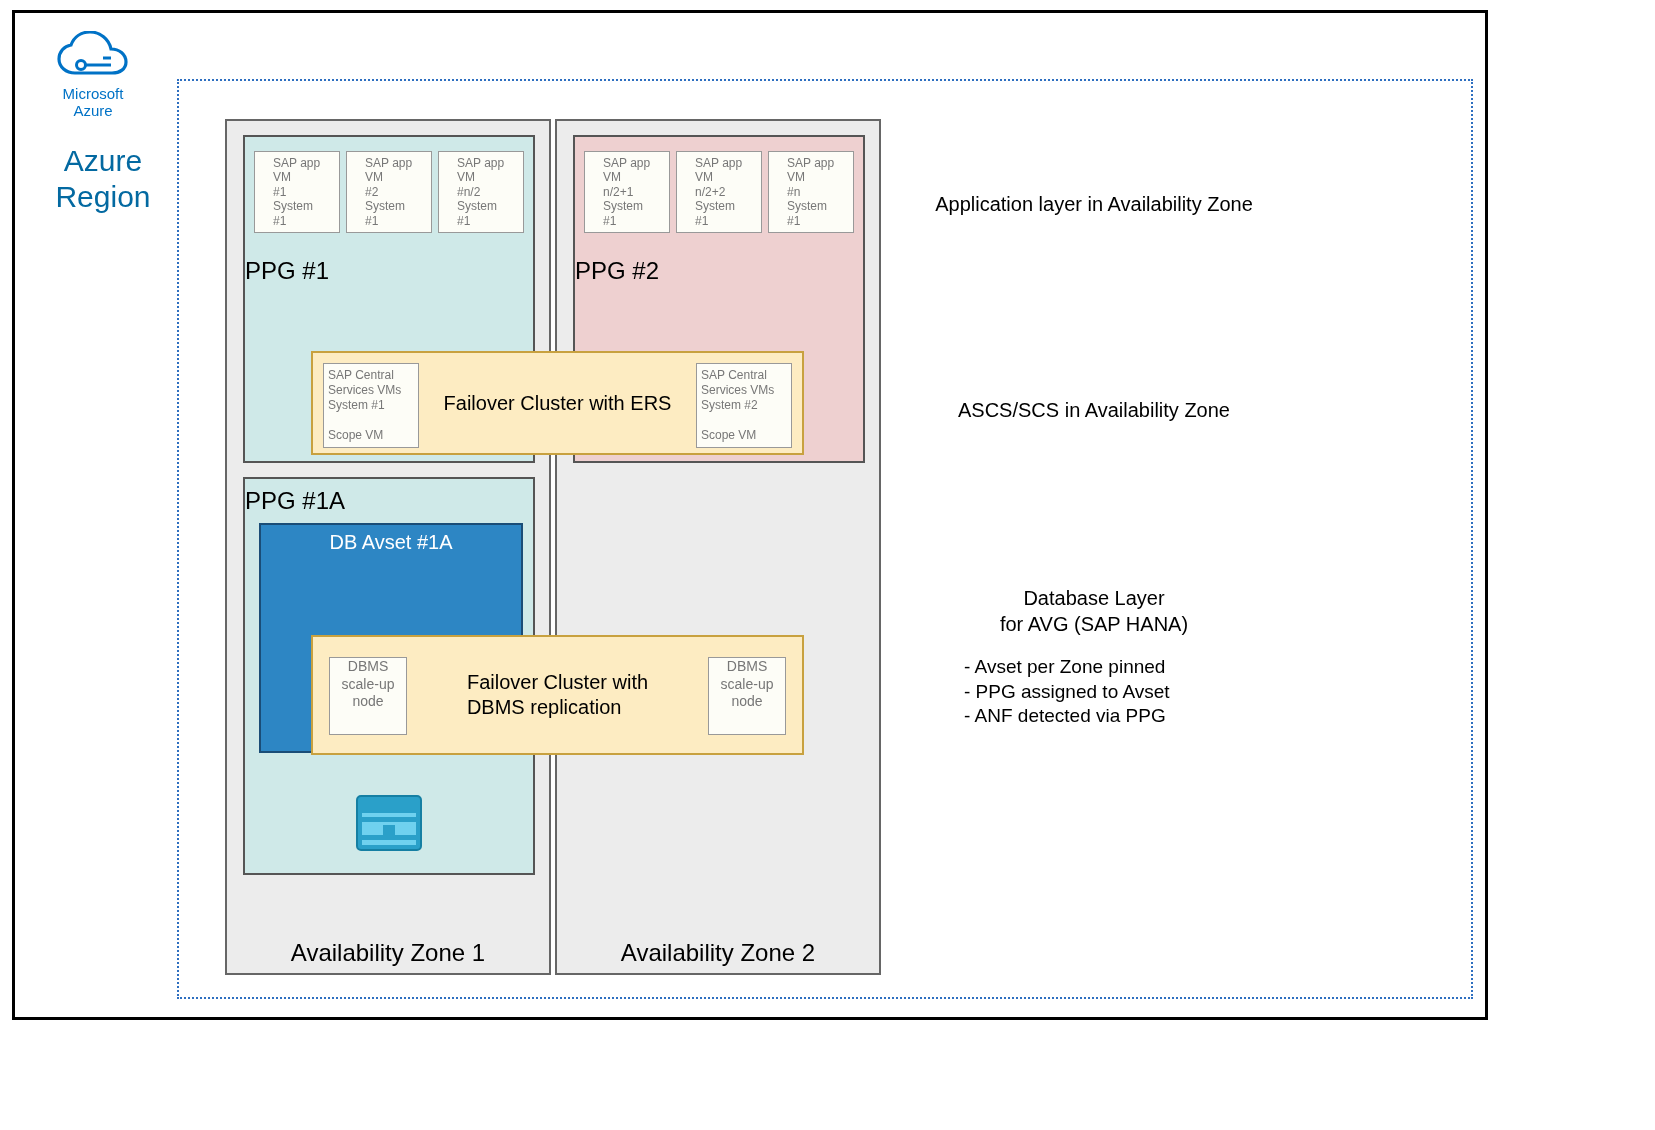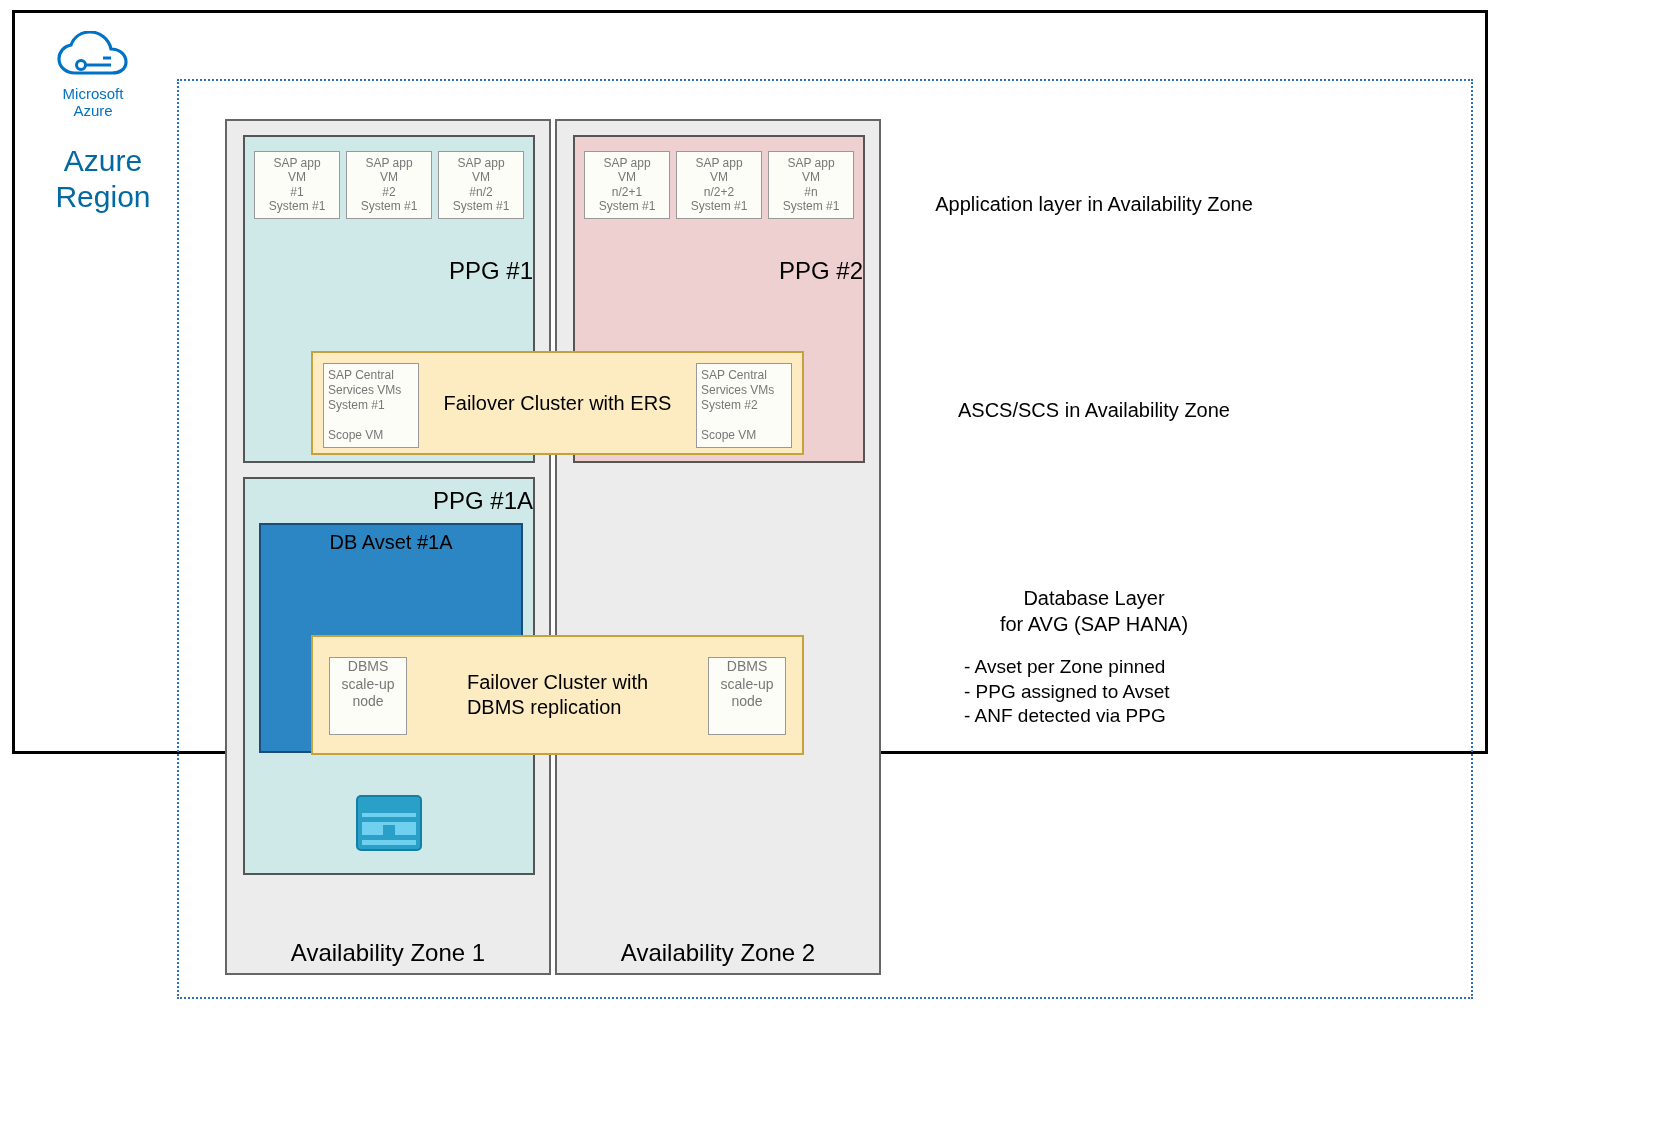--- a/index.html
+++ b/index.html
@@ -6,21 +6,21 @@
   body {
     font-family: "Segoe UI", Arial, sans-serif;
     background: #fff;
     width: 1655px;
     height: 1130px;
     position: relative;
   }
   .outer-frame {
     position: absolute;
     left: 12px; top: 10px;
-    width: 1476px; height: 744px;
+    width: 1476px; height: 1010px;
     border: 3px solid #000;
   }
   
   .azure-logo {
     position: absolute;
     left: 28px; top: 18px;
     width: 100px;
     text-align: center;
   }
   .azure-logo svg { display: block; margin: 0 auto; }
@@ -66,54 +66,54 @@
   .ppg {
     position: absolute;
     border: 2px solid #555;
     width: 292px;
   }
   .ppg-top { top: 14px; height: 328px; }
   .ppg-bot { top: 356px; height: 398px; }
   .ppg-l { background: #cfe9e8; left: 16px; }
   .ppg-r { background: #eed0d0; left: 16px; }
   .ppg-title {
-    text-align: right;
+    text-align: left;
     font-size: 24px;
     margin-top: 4px;
   }
   .ppg-top .ppg-title { margin-top: 120px; }
   .ppg-bot .ppg-title { margin-top: 8px; }
   
   .vm-row {
     position: absolute;
     top: 14px; left: 8px; right: 8px;
     display: flex; gap: 6px; justify-content: center;
   }
   .mini-box {
     background: #fdfdf7;
     border: 1.5px solid #999;
     font-size: 12px;
     color: #777;
-    text-align: center;
-    padding: 4px 10px;
+    text-align: left;
+    padding: 4px 18px;
     line-height: 1.2;
     width: 86px;
   }
   
   .db-avset {
     position: absolute;
     top: 44px; left: 14px;
     width: 264px; height: 230px;
     background: #2d86c4;
     border: 2px solid #1a4d77;
   }
   .db-avset-title {
     text-align: center;
     font-size: 20px;
-    color: #000000;
+    color: #ffffff;
     margin-top: 6px;
   }
   
   .failover {
     position: absolute;
     background: #fdecc2;
     border: 2px solid #c8a13f;
     height: 104px;
     left: 296px;
     width: 493px;

